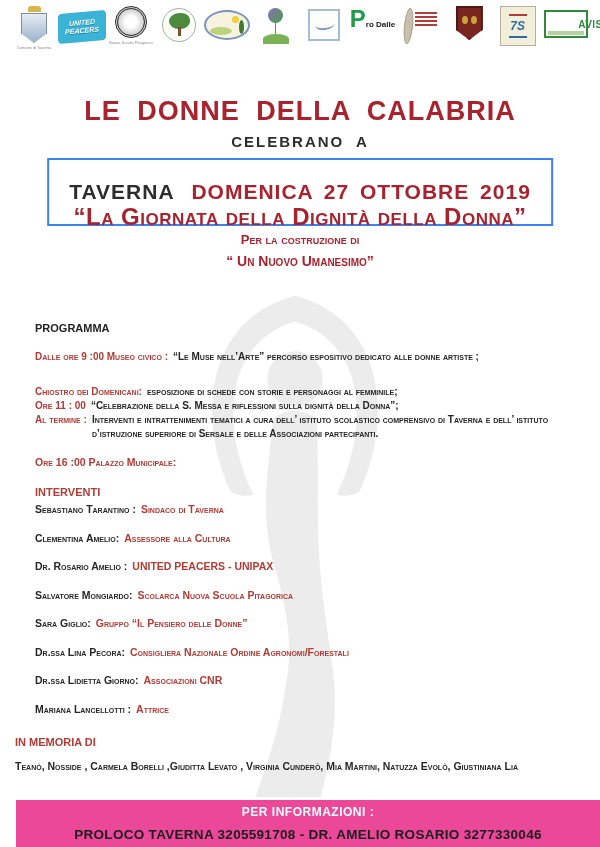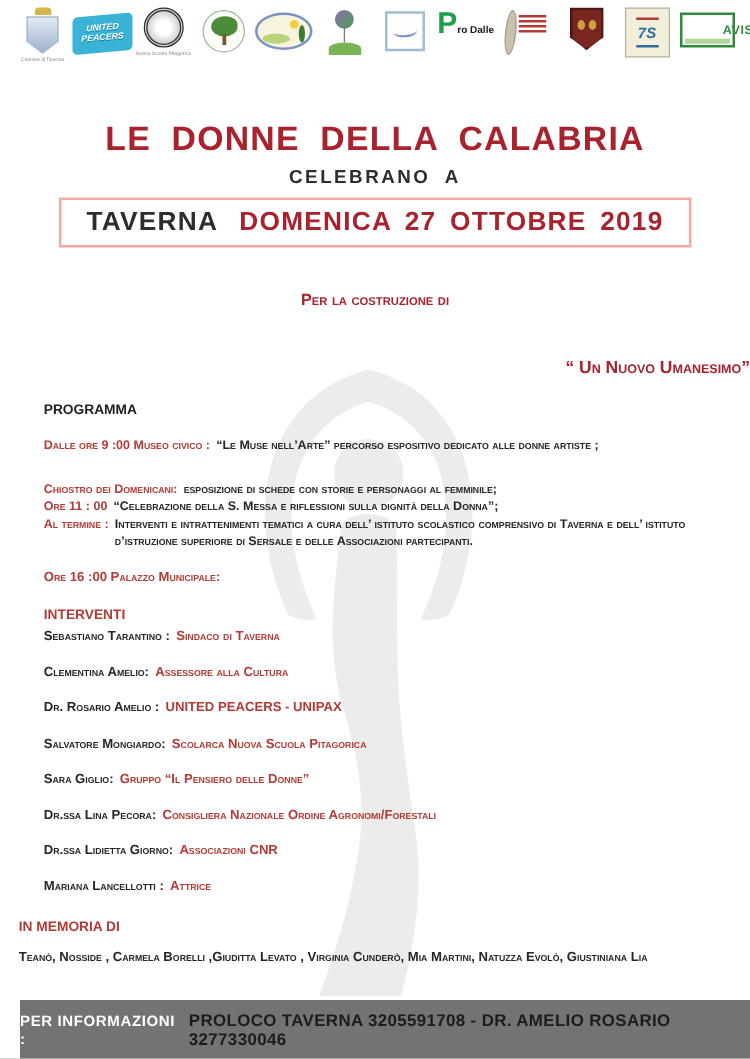--- a/index.html
+++ b/index.html
@@ -66,30 +66,30 @@
   .avisbox .drop { width:5px; height:7px; background:#c0392b; border-radius:50% 50% 50% 0;
     transform:rotate(-45deg); }
   .avisbox .strip { position:absolute; bottom:1px; left:2px; right:2px; height:4px; background:#7fb95e; opacity:.6;}
 
   
   .main-title { position:absolute; top:96px; left:0; width:100%; text-align:center;
     color:#a8232e; font-size:27px; font-weight:bold; letter-spacing:1px; word-spacing:8px; }
   .celebrano { position:absolute; top:133px; left:0; width:100%; text-align:center;
     color:#2d2d2d; font-size:15px; font-weight:bold; letter-spacing:2px; word-spacing:6px; }
   .banner { position:absolute; top:158px; left:50%; transform:translateX(-50%);
-    border:2px solid #fca5a5; padding:6px 20px; white-space:nowrap;
+    border:2px solid #3b82f6; padding:20px 20px; white-space:nowrap;
     font-size:21px; font-weight:bold; letter-spacing:1px; background:#fff; }
   .banner .place { color:#2d2d2d; margin-right:10px; }
   .banner .date { color:#a8232e; word-spacing:4px; }
   .event-title { position:absolute; top:203px; left:0; width:100%; text-align:center;
     color:#a8232e; font-size:24px; font-weight:bold; font-variant:small-caps; letter-spacing:.5px; }
   .motto1 { position:absolute; top:232px; left:0; width:100%; text-align:center;
     color:#a8232e; font-size:13px; font-weight:bold; font-variant:small-caps; }
-  .motto2 { position:absolute; top:253px; left:0; width:100%; text-align:right;
-    color:#a8232e; font-size:14px; font-weight:bold; font-variant:small-caps;margin-top:32px; }
+  .motto2 { position:absolute; top:253px; left:0; width:100%; text-align:center;
+    color:#a8232e; font-size:14px; font-weight:bold; font-variant:small-caps; }
 
   
   .watermark { position:absolute; left:105px; top:262px; width:380px; height:535px; z-index:0; }
 
   
   .content { position:absolute; left:0; top:0; width:100%; height:100%; z-index:1; }
   .prog-heading { position:absolute; left:35px; top:322px; font-size:11px; font-weight:800; color:#222; }
   .pline { display:flex; font-size:10px; font-weight:bold; font-variant:small-caps; line-height:14px; }
   .pline .lab { color:#b23b35; white-space:nowrap; margin-right:5px; }
   .pline .txt { color:#262626; }
@@ -101,22 +101,22 @@
   .speakers { position:absolute; left:35px; top:502px; right:12px; }
   .speaker { display:flex; font-size:10.5px; font-weight:bold; font-variant:small-caps;
     height:28.5px; align-items:flex-start; line-height:14px; }
   .speaker .nm { color:#262626; white-space:nowrap; margin-right:5px; }
   .speaker .rl { color:#b23b35; }
   .memoria-h { position:absolute; left:15px; top:736px; color:#b23b35; font-size:11px; font-weight:800; }
   .memoria-n { position:absolute; left:15px; top:760px; right:8px; color:#262626;
     font-size:10.5px; font-weight:bold; font-variant:small-caps; }
 
   
-  .footer { position:absolute; left:16px; right:0; bottom:0; height:47px; background:#737373;
-    display:flex; align-items:center; justify-content:center; gap:8px; }
+  .footer { position:absolute; left:16px; right:0; bottom:0; height:47px; background:#ec4899;
+    display:flex; align-items:center; justify-content:center; gap:8px;flex-direction:column; }
   .footer .flab { color:#ffffff; font-size:12px; font-weight:bold; letter-spacing:.5px; }
   .footer .finfo { color:#1c1c1c; font-size:13.5px; font-weight:800; letter-spacing:.3px; }
 </style>
 </head>
 <body>
 
 <div class="page">
 
   <div class="logos">
     <div class="logo">
@@ -208,20 +208,21 @@
   </div>
 
   <div class="content">
 
     <div class="main-title">LE DONNE DELLA CALABRIA</div>
     <div class="celebrano">CELEBRANO A</div>
     <div class="banner">
       <span class="place">TAVERNA</span>
       <span class="date">DOMENICA 27 OTTOBRE 2019</span>
     </div>
+    <div class="event-title">“La Giornata della Dignità della Donna”</div>
     <div class="motto1">Per la costruzione di</div>
     <div class="motto2">“ Un Nuovo Umanesimo”</div>
 
     <div class="prog-heading">PROGRAMMA</div>
 
     <div class="pline pl1">
       <span class="lab">Dalle ore 9 :00 Museo civico :</span>
       <span class="txt">“Le Muse nell’Arte” percorso espositivo dedicato alle donne artiste ;</span>
     </div>
 

